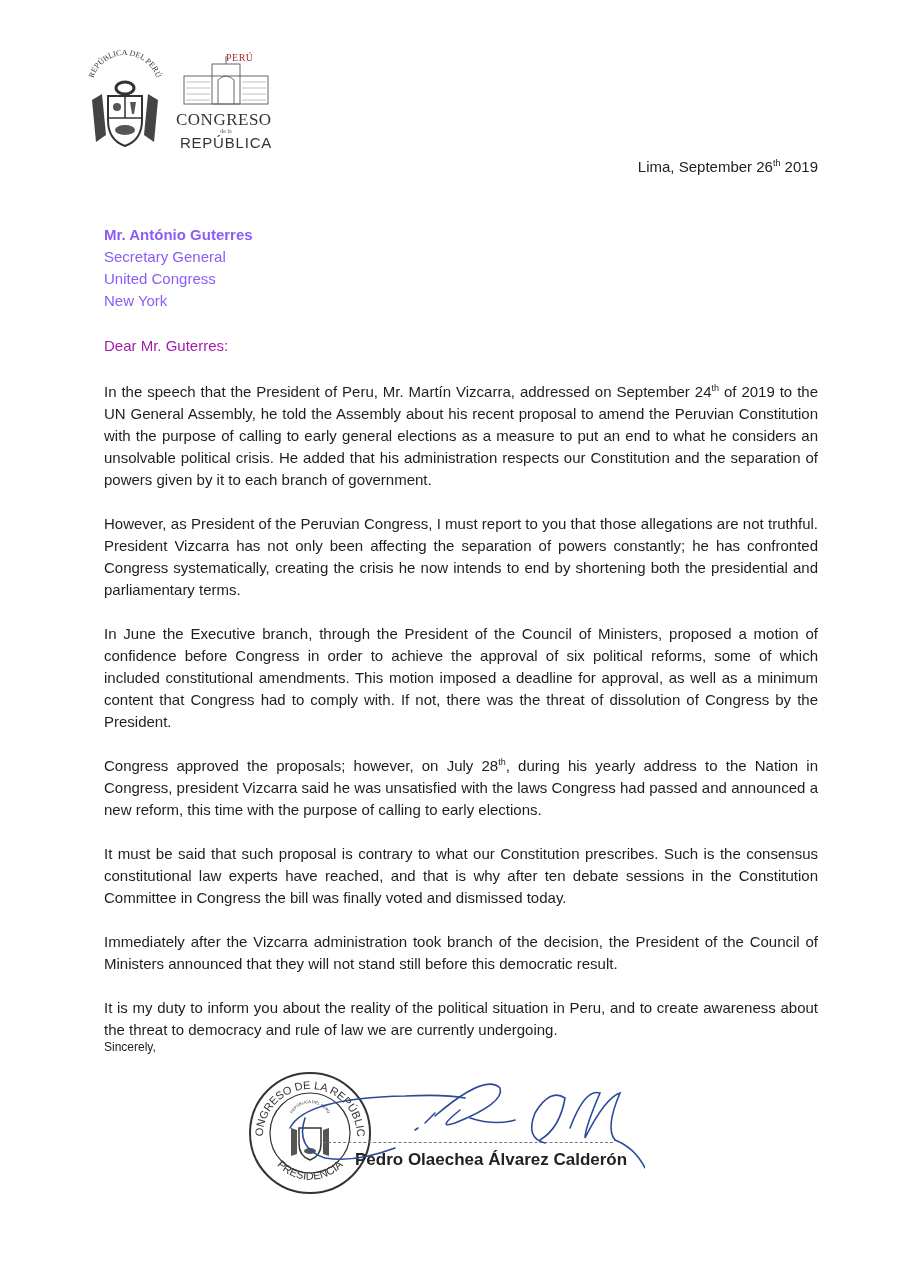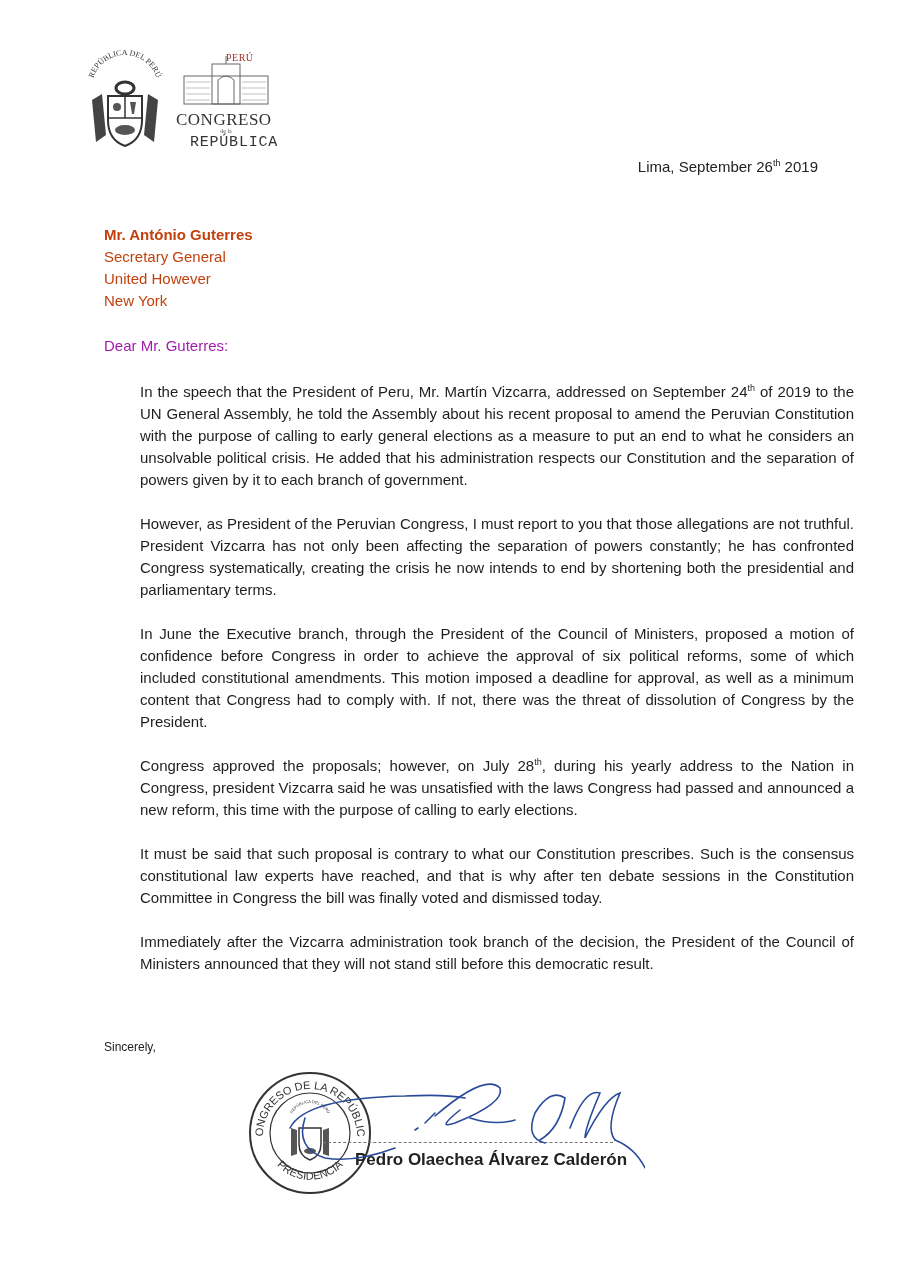--- a/index.html
+++ b/index.html
@@ -6,30 +6,30 @@
     body {
       width: 904px; height: 1280px; background: #ffffff; position: relative; overflow: hidden;
       font-family: "Liberation Sans", "DejaVu Sans", sans-serif; color: #1a1a1a;
     }
     .letterhead { position: absolute; left: 84px; top: 50px; width: 200px; height: 100px; }
     .coat { position: absolute; left: 0; top: 0; width: 82px; height: 100px; }
     .congress-logo { position: absolute; left: 92px; top: 0; width: 100px; height: 100px; }
     .logo-peru { position: absolute; left: 50px; top: 2px; font-family: "Liberation Serif", serif; font-size: 10px; color: #a0302b; letter-spacing: 0.5px; }
     .logo-congreso { position: absolute; left: 0; top: 60px; width: 100px; text-align: left; font-family: "Liberation Serif", serif; font-size: 17px; color: #333; letter-spacing: 0.5px; }
     .logo-dela { position: absolute; left: 0; top: 78px; width: 100px; text-align: center; font-family: "Liberation Serif", serif; font-size: 6px; color: #555; }
-    .logo-republica { position: absolute; left: 8px; top: 84px; width: 100px; text-align: center; font-family: Liberation Mono, monospace; font-size: 15px; color: #333; letter-spacing: 0.8px; }
+    .logo-republica { position: absolute; left: 0; top: 84px; width: 100px; text-align: center; font-family: Liberation Sans, sans-serif; font-size: 15px; color: #333; letter-spacing: 0.8px; }
 
     .date { position: absolute; right: 86px; top: 158px; font-size: 15px; color: #222; margin-left: 15px; }
     .date sup { font-size: 9px; }
 
-    .recipient { position: absolute; left: 104px; top: 224px; font-size: 15px; line-height: 22px; color: #c2410c; }
+    .recipient { position: absolute; left: 104px; top: 224px; font-size: 15px; line-height: 22px; color: #8b5cf6; }
     .recipient .name { font-weight: bold; }
     .salutation { position: absolute; left: 104px; top: 337px; font-size: 15px; color: #a21caf; }
 
-    .body { position: absolute; left: 104px; top: 381px; width: 714px; font-size: 15px; line-height: 22px; color: #1e1e1e; margin-left: 36px; }
+    .body { position: absolute; left: 104px; top: 381px; width: 714px; font-size: 15px; line-height: 22px; color: #1e1e1e; }
     .body p { margin: 0 0 22px 0; text-align: justify; }
     .body sup { font-size: 9px; line-height: 0; }
 
     .closing { position: absolute; left: 104px; top: 1040px; font-size: 12px; color: #222; }
 
     .signature-block { position: absolute; left: 245px; top: 1068px; width: 400px; height: 150px; }
     .seal { position: absolute; left: 0; top: 0; width: 130px; height: 130px; }
     .signature-line { position: absolute; left: 78px; top: 74px; width: 290px; height: 0; border-top: 1px dashed #777; }
     .signer-name { position: absolute; left: 110px; top: 82px; font-size: 17px; font-weight: bold; color: #222; white-space: nowrap; }
     .signer-title { position: absolute; left: 110px; top: 103px; font-size: 15px; color: #333; white-space: nowrap; }
@@ -76,33 +76,34 @@
     <div class="logo-dela">de la</div>
     <div class="logo-republica">REPÚBLICA</div>
   </div>
 </div>
 
 <div class="date"><span>Lima, September 26</span><sup>th</sup><span> 2019</span></div>
 
 <div class="recipient">
   <div class="name">Mr. António Guterres</div>
   <div>Secretary General</div>
-  <div>United However</div>
+  <div>United Congress</div>
   <div>New York</div>
 </div>
 
 <div class="salutation">Dear Mr. Guterres:</div>
 
 <div class="body">
   <p><span>In the speech that the President of Peru, Mr. Martín Vizcarra, addressed on September 24</span><sup>th</sup><span> of 2019 to the UN General Assembly, he told the Assembly about his recent proposal to amend the Peruvian Constitution with the purpose of calling to early general elections as a measure to put an end to what he considers an unsolvable political crisis. He added that his administration respects our Constitution and the separation of powers given by it to each branch of government.</span></p>
   <p>However, as President of the Peruvian Congress, I must report to you that those allegations are not truthful. President Vizcarra has not only been affecting the separation of powers constantly; he has confronted Congress systematically, creating the crisis he now intends to end by shortening both the presidential and parliamentary terms.</p>
   <p>In June the Executive branch, through the President of the Council of Ministers, proposed a motion of confidence before Congress in order to achieve the approval of six political reforms, some of which included constitutional amendments. This motion imposed a deadline for approval, as well as a minimum content that Congress had to comply with. If not, there was the threat of dissolution of Congress by the President.</p>
   <p><span>Congress approved the proposals; however, on July 28</span><sup>th</sup><span>, during his yearly address to the Nation in Congress, president Vizcarra said he was unsatisfied with the laws Congress had passed and announced a new reform, this time with the purpose of calling to early elections.</span></p>
   <p>It must be said that such proposal is contrary to what our Constitution prescribes. Such is the consensus constitutional law experts have reached, and that is why after ten debate sessions in the Constitution Committee in Congress the bill was finally voted and dismissed today.</p>
   <p>Immediately after the Vizcarra administration took branch of the decision, the President of the Council of Ministers announced that they will not stand still before this democratic result.</p>
+  <p>It is my duty to inform you about the reality of the political situation in Peru, and to create awareness about the threat to democracy and rule of law we are currently undergoing.</p>
 </div>
 
 <div class="closing">Sincerely,</div>
 
 <div class="signature-block">
   <svg class="seal" viewBox="0 0 130 130">
     <defs>
       <path id="sealTop" d="M 18 68 A 47 47 0 0 1 112 68"></path>
       <path id="sealBot" d="M 22 80 A 45 45 0 0 0 108 80"></path>
       <path id="sealInner" d="M 45 55 A 20 20 0 0 1 85 55"></path>

